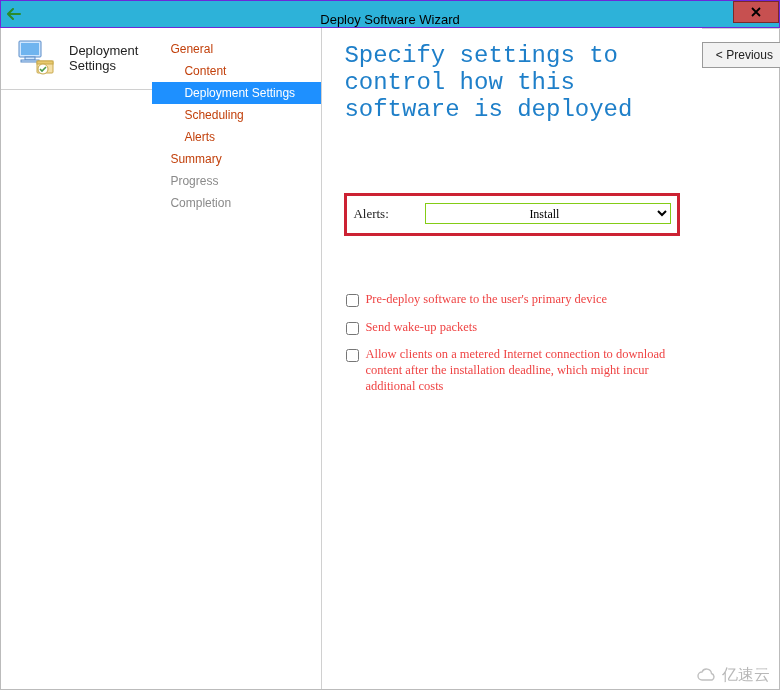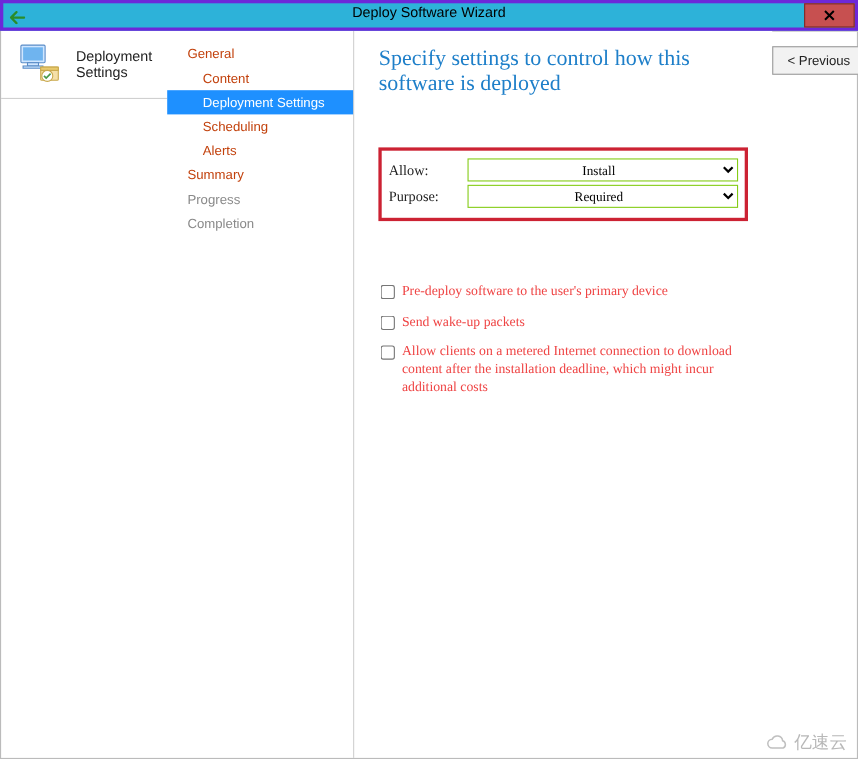--- a/index.html
+++ b/index.html
@@ -9,23 +9,23 @@
     background: #fff;
     width: 780px;
     height: 690px;
     overflow: hidden;
     position: relative;
   }
   .titlebar {
     background: #2db2d9;
     height: 28px;
     display: flex;
-    align-items: flex-start;
-    position: relative;
-    border: 3px solid #6d28d9;
+    align-items: flex-end;
+    position: relative;
+    border: 1px solid #6d28d9;
   }
   .titlebar .back-arrow {
     width: 26px;
     height: 26px;
     display: flex;
     align-items: center;
     justify-content: center;
     color: #0a5c0a;
     font-size: 14px;
   }
@@ -104,23 +104,23 @@
     color: #8a8a8a;
     cursor: default;
   }
   .main {
     flex: 1;
     padding: 14px 22px;
     position: relative;
   }
   .page-heading {
     color: #1e7fc9;
-    font-family: Liberation Serif, serif;
-    font-size: 20px;
-    margin-bottom: 46px;
+    font-family: Liberation Mono, monospace;
+    font-size: 24px;
+    margin-bottom: 70px;
   }
   .field-group {
     display: inline-block;
     border: 3px solid #c23;
     padding: 4px 6px 6px 6px;
     margin-left: 0;
   }
   .field-row {
     display: flex;
     align-items: center;
@@ -237,29 +237,23 @@
         <div class="nav-item">Summary</div>
         <div class="nav-item nav-disabled">Progress</div>
         <div class="nav-item nav-disabled">Completion</div>
       </div>
 
     <div class="main">
       <div class="page-heading">Specify settings to control how this software is deployed</div>
 
       <div class="field-group">
         <div class="field-row">
-          <div class="field-label">Allow:</div>
+          <div class="field-label">Alerts:</div>
           <select class="field-select">
             <option>Install</option>
-          </select>
-        </div>
-        <div class="field-row">
-          <div class="field-label">Purpose:</div>
-          <select class="field-select">
-            <option>Required</option>
           </select>
         </div>
       </div>
 
       <div class="spacer-above-checks"></div>
 
       <div id="check-list">
           <div class="check-row">
             <input type="checkbox" style="">
             <span class="check-label">Pre-deploy software to the user's primary device</span>

